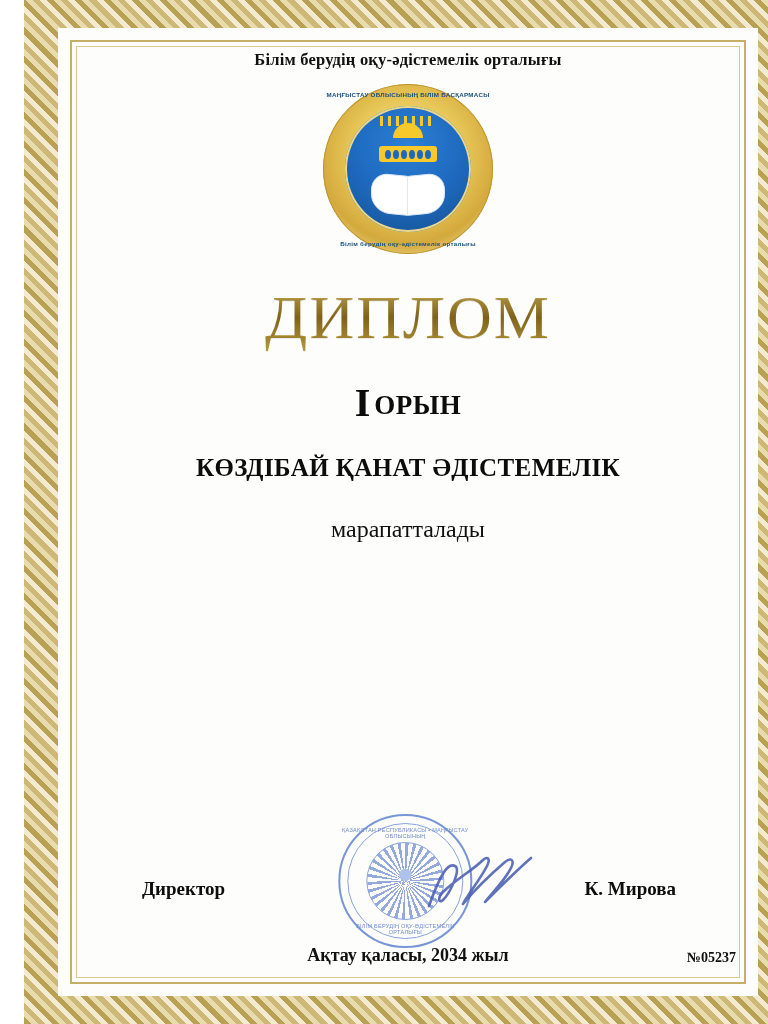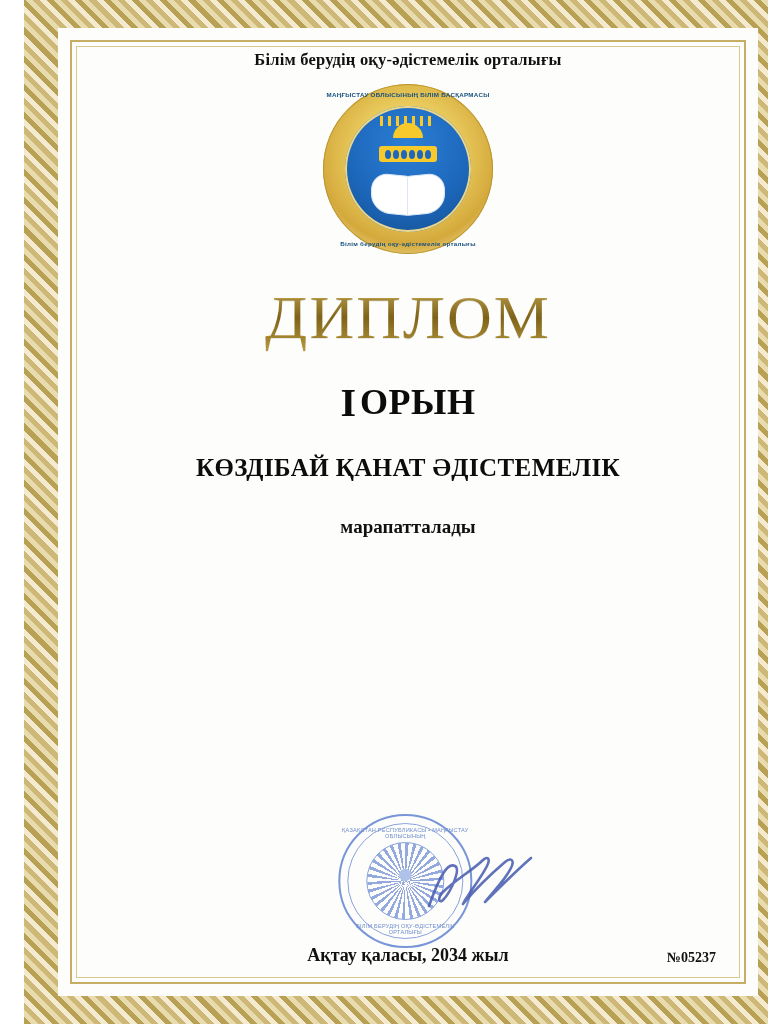--- a/index.html
+++ b/index.html
@@ -213,37 +213,37 @@
   .place {
     margin-top: 26px;
     color: #0c0c0c;
   }
   .place .roman {
     font-size: 40px;
     font-weight: bold;
     vertical-align: -2px;
   }
   .place .word {
-    font-size: 36px;
+    font-size: 27px;
     font-weight: bold;
     letter-spacing: 0.5px;
   }
 
   .recipient {
     margin-top: 28px;
     font-size: 25px;
     font-weight: bold;
     letter-spacing: 0.4px;
     color: #0c0c0c;
   }
 
   .awarded {
     margin-top: 34px;
-    font-size: 19px;
-    font-weight: bold;
+    font-size: 24px;
+    font-weight: normal;
     color: #101010;
   }
 
   .signature-row {
     position: absolute;
     left: 34px;
     right: 34px;
     bottom: 74px;
     display: flex;
     align-items: center;
@@ -311,21 +311,21 @@
     bottom: 8px;
     display: flex;
     align-items: baseline;
     justify-content: center;
     font-size: 18px;
     font-weight: bold;
     color: #111111;
   }
   .footer-number {
     position: absolute;
-    right: 20px;
+    right: 0;
     bottom: 0;
     font-size: 14px;
     font-weight: bold;
     color: #111111;
   }
 </style>
 </head>
 <body>
 
 <div class="certificate">
@@ -363,20 +363,24 @@
 
     <div class="place">
       <span class="roman">I</span>
       <span class="word">ОРЫН</span>
     </div>
 
     <div class="recipient">КӨЗДІБАЙ ҚАНАТ ӘДІСТЕМЕЛІК</div>
 
     <div class="awarded">марапатталады</div>
 
+    <div class="signature-row">
+      <div class="sig-title">Директор</div>
+      <div class="sig-name">К. Мирова</div>
+    </div>
 
     <div class="stamp">
       <div class="stamp-text-top">ҚАЗАҚСТАН РЕСПУБЛИКАСЫ • МАҢҒЫСТАУ ОБЛЫСЫНЫҢ</div>
       <div class="stamp-text-bottom">БІЛІМ БЕРУДІҢ ОҚУ-ӘДІСТЕМЕЛІК ОРТАЛЫҒЫ</div>
     </div>
 
     <svg class="signature-mark" viewBox="0 0 120 70">
       <path d="M8 58 C18 30, 26 14, 34 18 C40 21, 30 44, 22 52 C18 56, 16 50, 22 44 C34 32, 52 22, 62 12 C66 8, 70 10, 66 18 C60 30, 46 48, 42 56 C52 44, 70 26, 84 14 C90 9, 94 12, 90 20 C84 32, 70 46, 64 54 C76 42, 96 22, 110 10" fill="none" stroke="#4a5fb0" stroke-width="2.6" stroke-linecap="round" stroke-linejoin="round" opacity="0.88"></path>
     </svg>
 

